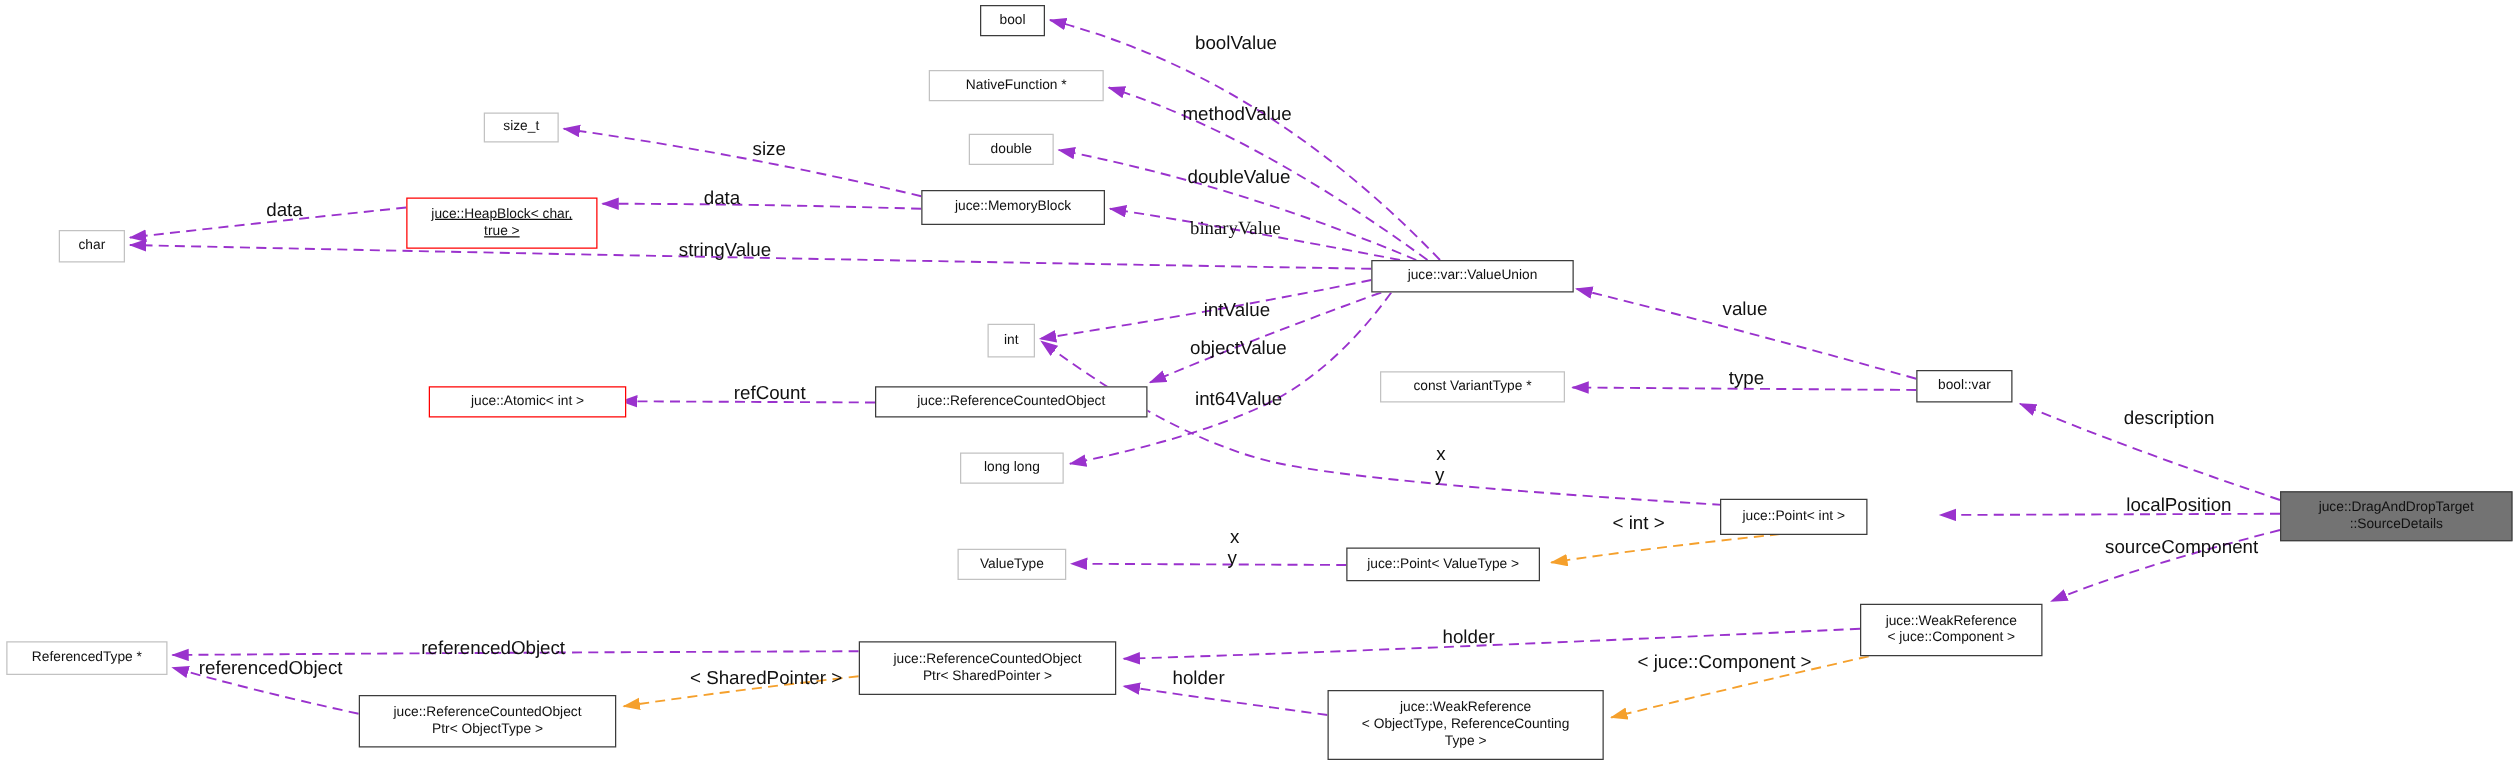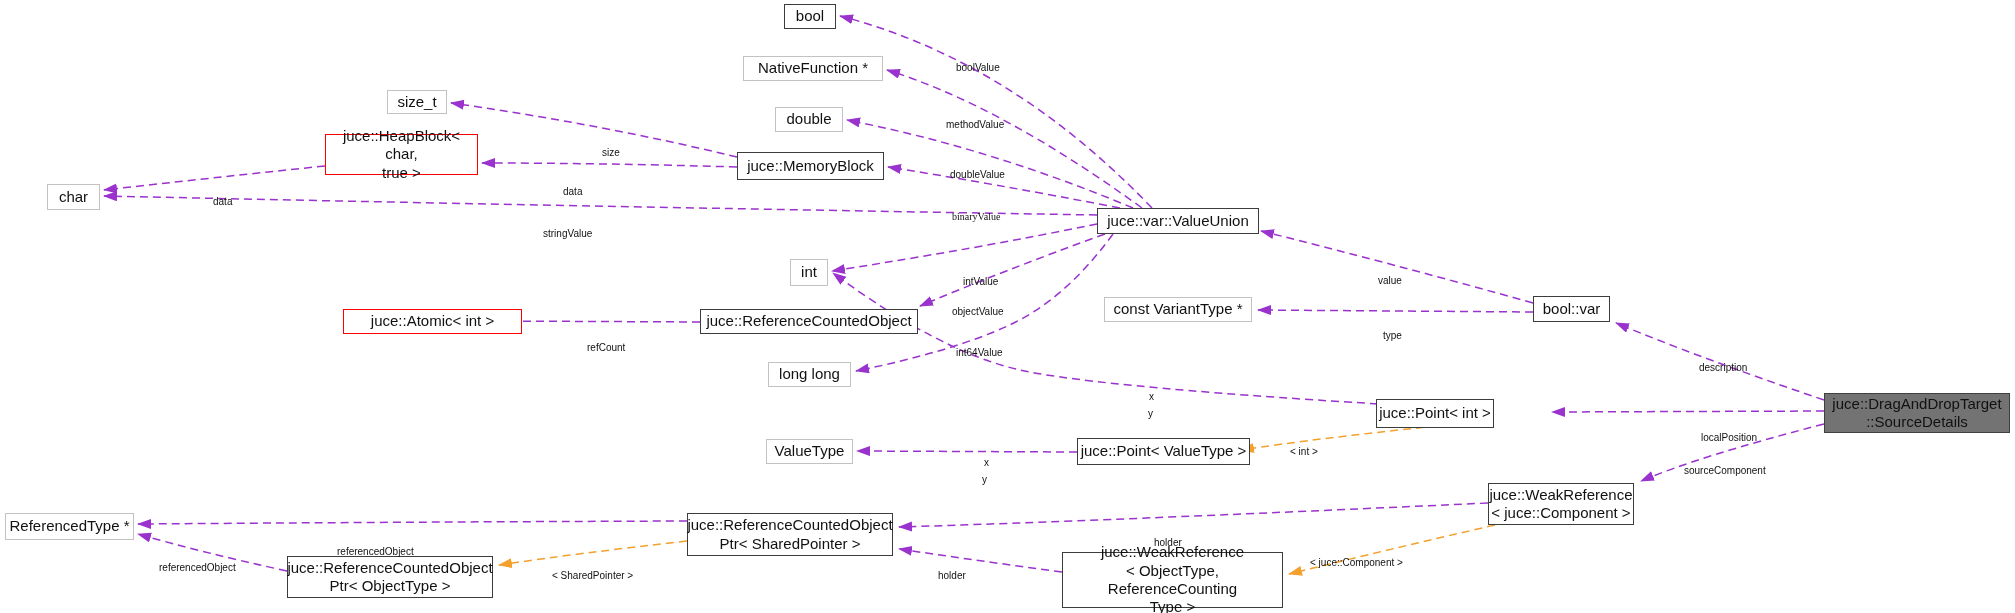--- a/index.html
+++ b/index.html
@@ -9,36 +9,35 @@
     width:2015px;height:613px;
     background:#ffffff;
     font-family:"Liberation Sans","DejaVu Sans",sans-serif;
     overflow:hidden;
   }
   #edge-svg{position:absolute;left:0;top:0;width:2015px;height:613px;}
   .node{
     position:absolute;
     display:flex;align-items:center;justify-content:center;
     text-align:center;
-    font-size:15px;line-height:1.22;color:#111;
+    font-size:11px;line-height:1.22;color:#111;
     background:#ffffff;
     border:1px solid #3c3c3c;
     box-sizing:border-box;
     white-space:pre-line;
     cursor:pointer;
   }
   .node.ext{border-color:#c2c2c2;}
   .node.red{border-color:#ff0000;}
   .node.focus{background:#737373;border-color:#404040;}
   .edge-label{
     position:absolute;
-    font-size:10px;color:#111;
+    font-size:15px;color:#111;
     white-space:nowrap;
     pointer-events:none;
-    margin-top:36px;
   }
 </style>
 </head>
 <body>
 
 <div id="stage">
   <svg id="edge-svg" xmlns="http://www.w3.org/2000/svg">
     <defs>
       <marker id="arrow-purple" markerWidth="15" markerHeight="11" refX="13" refY="5" orient="auto" markerUnits="userSpaceOnUse">
         <path d="M0,0 L14,5 L0,10 z" fill="#9a32cd"></path>
@@ -74,36 +73,36 @@
         <path d="M1488,503 Q1100,521 899,527" fill="none" stroke="#9a32cd" stroke-width="1.5" stroke-dasharray="8,5" marker-end="url(#arrow-purple)"></path>
         <path d="M1062,572 Q980,561 899,549" fill="none" stroke="#9a32cd" stroke-width="1.5" stroke-dasharray="8,5" marker-end="url(#arrow-purple)"></path>
         <path d="M1495,525 Q1390,549 1289,574" fill="none" stroke="#f5a02c" stroke-width="1.5" stroke-dasharray="8,5" marker-end="url(#arrow-orange)"></path>
       </g>
   </svg>
   <div id="node-layer">
       <div class="node doc" style="left: 784px; top: 4px; width: 52px; height: 25px;">bool</div>
       <div class="node ext" style="left: 743px; top: 56px; width: 140px; height: 25px;">NativeFunction *</div>
       <div class="node ext" style="left: 387px; top: 90px; width: 60px; height: 24px;">size_t</div>
       <div class="node ext" style="left: 775px; top: 107px; width: 68px; height: 25px;">double</div>
-      <div class="node red" style="left: 325px; top: 134px; width: 153px; height: 41px;">juce::HeapBlock&lt; char,
+      <div class="node red" style="left: 325px; top: 158px; width: 153px; height: 41px; text-decoration: underline;">juce::HeapBlock&lt; char,
 true &gt;</div>
       <div class="node doc" style="left: 737px; top: 152px; width: 147px; height: 28px;">juce::MemoryBlock</div>
       <div class="node ext" style="left: 47px; top: 184px; width: 53px; height: 26px;">char</div>
       <div class="node doc" style="left: 1097px; top: 208px; width: 162px; height: 26px;">juce::var::ValueUnion</div>
       <div class="node ext" style="left: 790px; top: 259px; width: 38px; height: 27px; text-align: right;">int</div>
-      <div class="node red" style="left: 343px; top: 309px; width: 179px; height: 25px;">juce::Atomic&lt; int &gt;</div>
+      <div class="node red" style="left: 343px; top: 309px; width: 158px; height: 25px;">juce::Atomic&lt; int &gt;</div>
       <div class="node doc" style="left: 700px; top: 309px; width: 218px; height: 25px;">juce::ReferenceCountedObject</div>
       <div class="node ext" style="left: 768px; top: 362px; width: 83px; height: 25px;">long long</div>
       <div class="node ext" style="left: 1104px; top: 297px; width: 148px; height: 25px;">const VariantType *</div>
       <div class="node doc" style="left: 1533px; top: 296px; width: 77px; height: 26px;">bool::var</div>
       <div class="node doc" style="left: 1376px; top: 399px; width: 118px; height: 29px;">juce::Point&lt; int &gt;</div>
       <div class="node focus" style="left: 1824px; top: 393px; width: 186px; height: 40px;">juce::DragAndDropTarget
 ::SourceDetails</div>
       <div class="node ext" style="left: 766px; top: 439px; width: 87px; height: 25px;">ValueType</div>
-      <div class="node doc" style="left: 1077px; top: 438px; width: 173px; height: 27px;">juce::Point&lt; ValueType &gt;</div>
+      <div class="node doc" style="left: 1077px; top: 438px; width: 155px; height: 27px;">juce::Point&lt; ValueType &gt;</div>
       <div class="node doc" style="left: 1488px; top: 483px; width: 146px; height: 42px;">juce::WeakReference
 &lt; juce::Component &gt;</div>
       <div class="node ext" style="left: 5px; top: 513px; width: 129px; height: 27px;">ReferencedType *</div>
       <div class="node doc" style="left: 687px; top: 513px; width: 206px; height: 43px;">juce::ReferenceCountedObject
 Ptr&lt; SharedPointer &gt;</div>
       <div class="node doc" style="left: 287px; top: 556px; width: 206px; height: 42px;">juce::ReferenceCountedObject
 Ptr&lt; ObjectType &gt;</div>
       <div class="node doc" style="left: 1062px; top: 552px; width: 221px; height: 56px;">juce::WeakReference
 &lt; ObjectType, ReferenceCounting
 Type &gt;</div>

